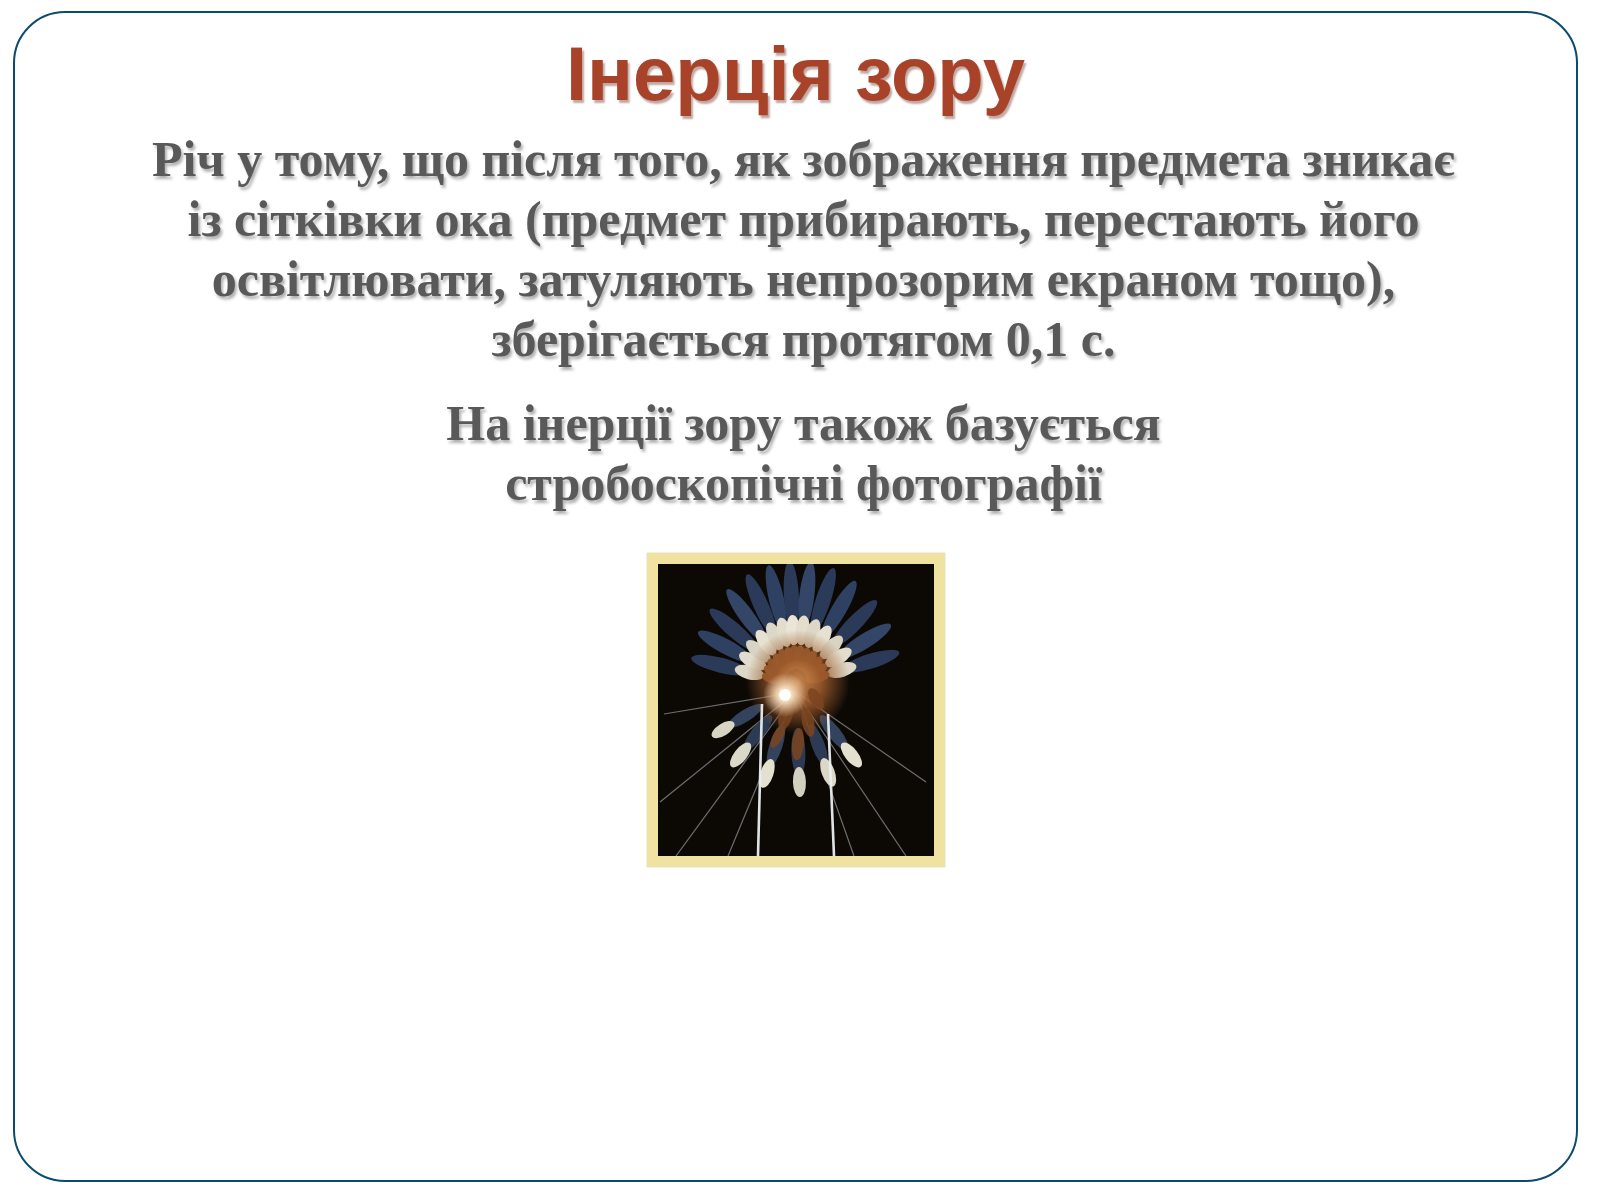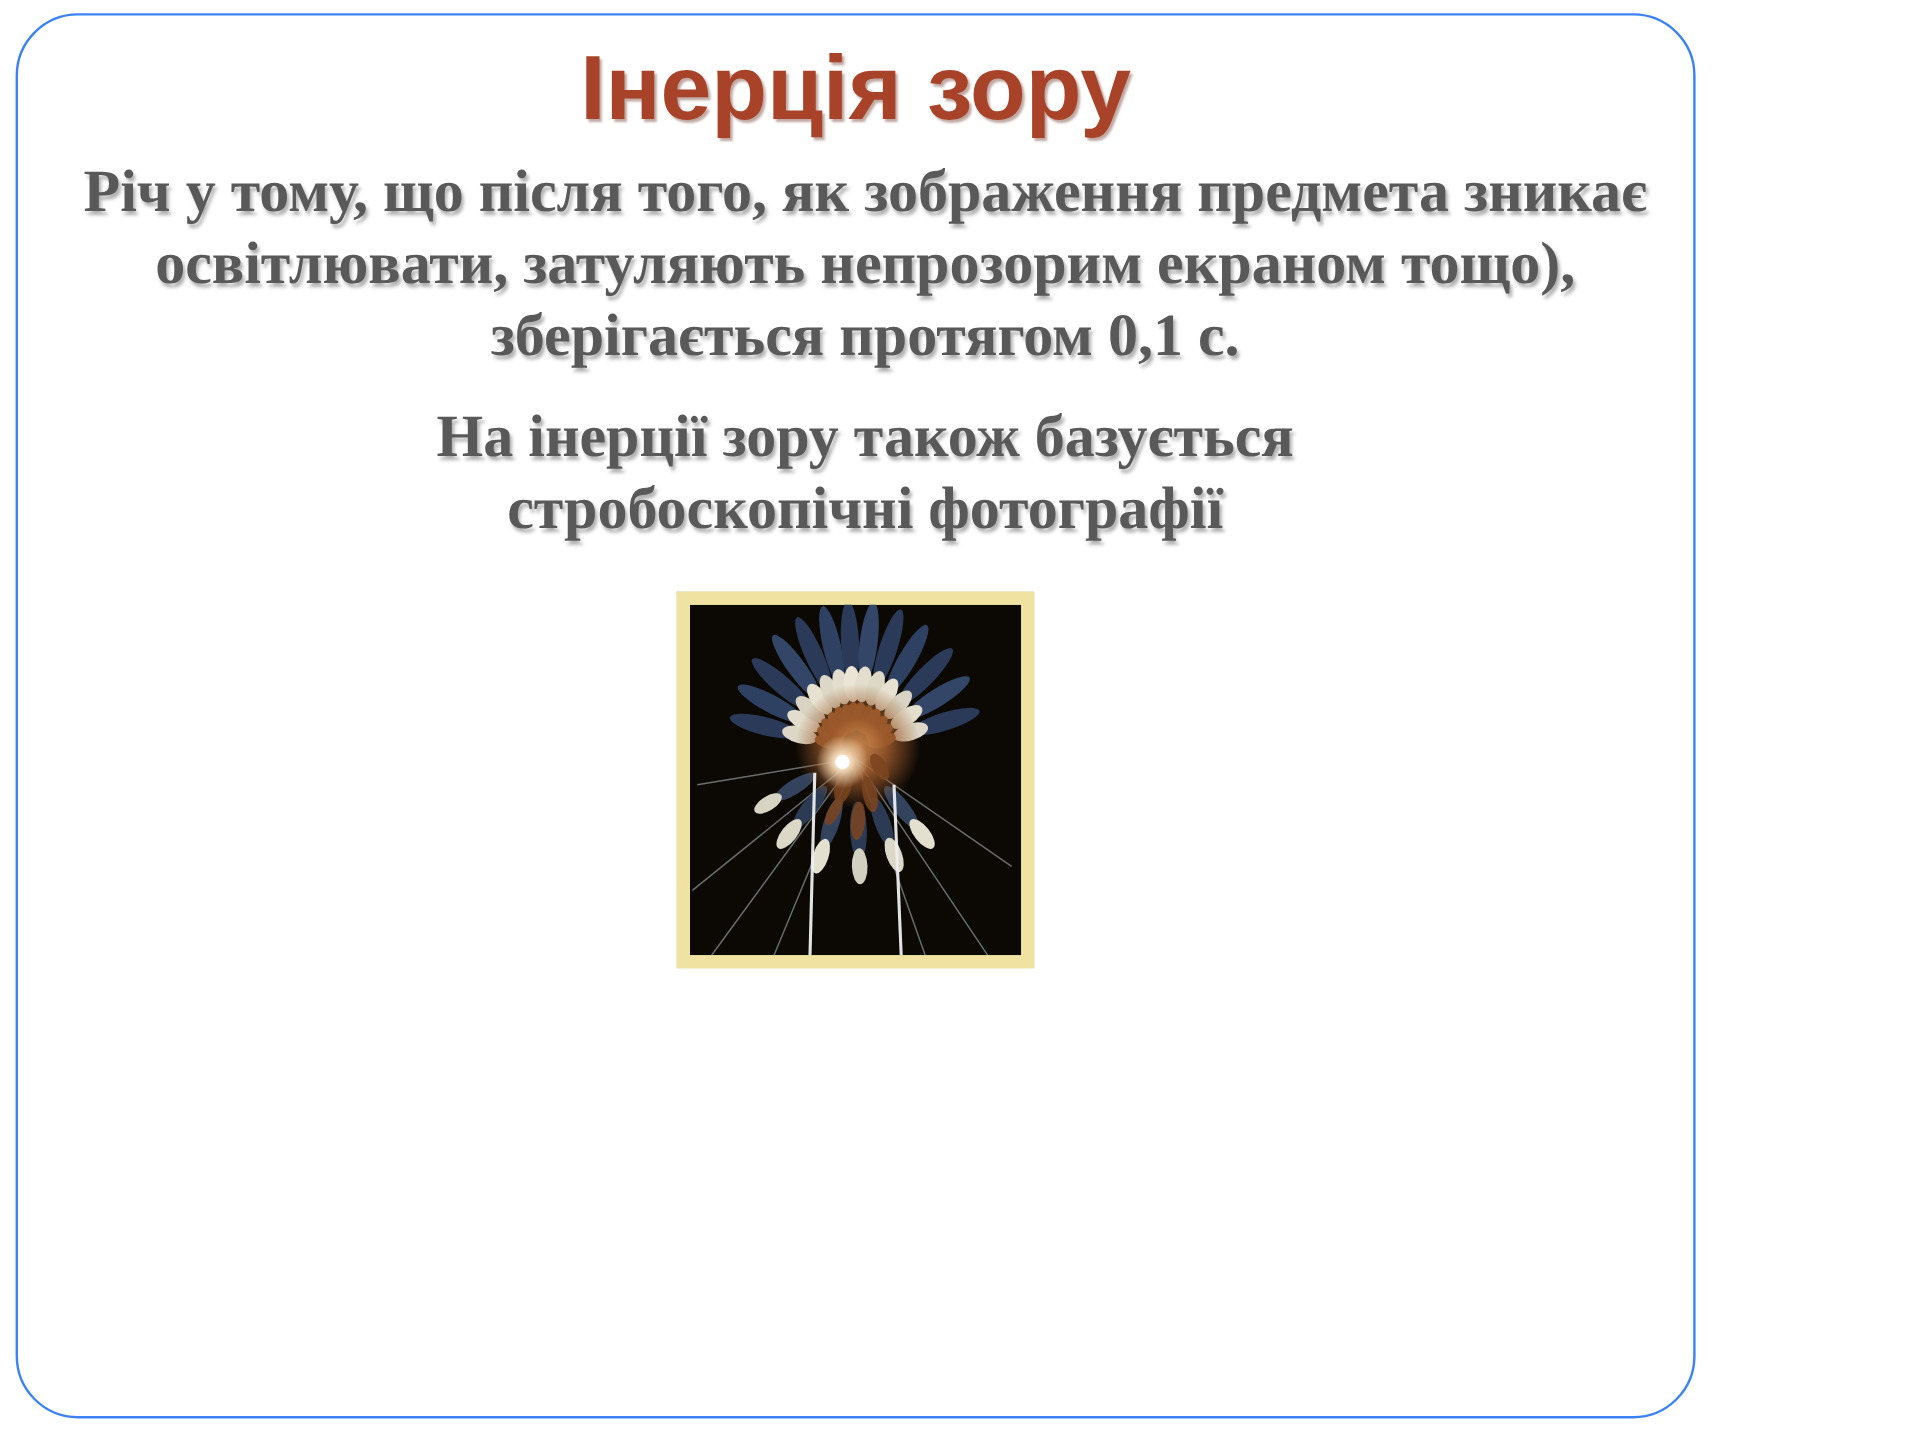--- a/index.html
+++ b/index.html
@@ -5,23 +5,23 @@
   html, body {
     margin: 0; padding: 0;
     width: 1600px; height: 1200px;
     background: #ffffff;
     overflow: hidden;
     font-family: "Liberation Serif", "DejaVu Serif", serif;
   }
   .slide {
     position: absolute;
     left: 13px; top: 11px;
-    width: 1400px; height: 1171px;
+    width: 1565px; height: 1171px;
     box-sizing: border-box;
-    border: 2px solid #3b82f6;
+    border: 2px solid #0c4a6e;
     border-radius: 52px;
     background: #ffffff;
   }
   .title {
     margin-top: 14px;
     height: 94px;
     line-height: 94px;
     text-align: center;
     font-family: "Liberation Sans", sans-serif;
     font-weight: 700;
@@ -60,20 +60,21 @@
 </style>
 </head>
 <body>
 
 <div class="slide">
 
   <div class="title">Інерція зору</div>
 
   <div class="para para1">
     <div class="line">Річ у тому, що після того, як зображення предмета зникає</div>
+    <div class="line">із сітківки ока (предмет прибирають, перестають його</div>
     <div class="line">освітлювати, затуляють непрозорим екраном тощо),</div>
     <div class="line">зберігається протягом 0,1 с.</div>
   </div>
 
   <div class="para para2">
     <div class="line">На інерції зору також базується</div>
     <div class="line">стробоскопічні фотографії</div>
   </div>
 
   <div class="photo-frame">

